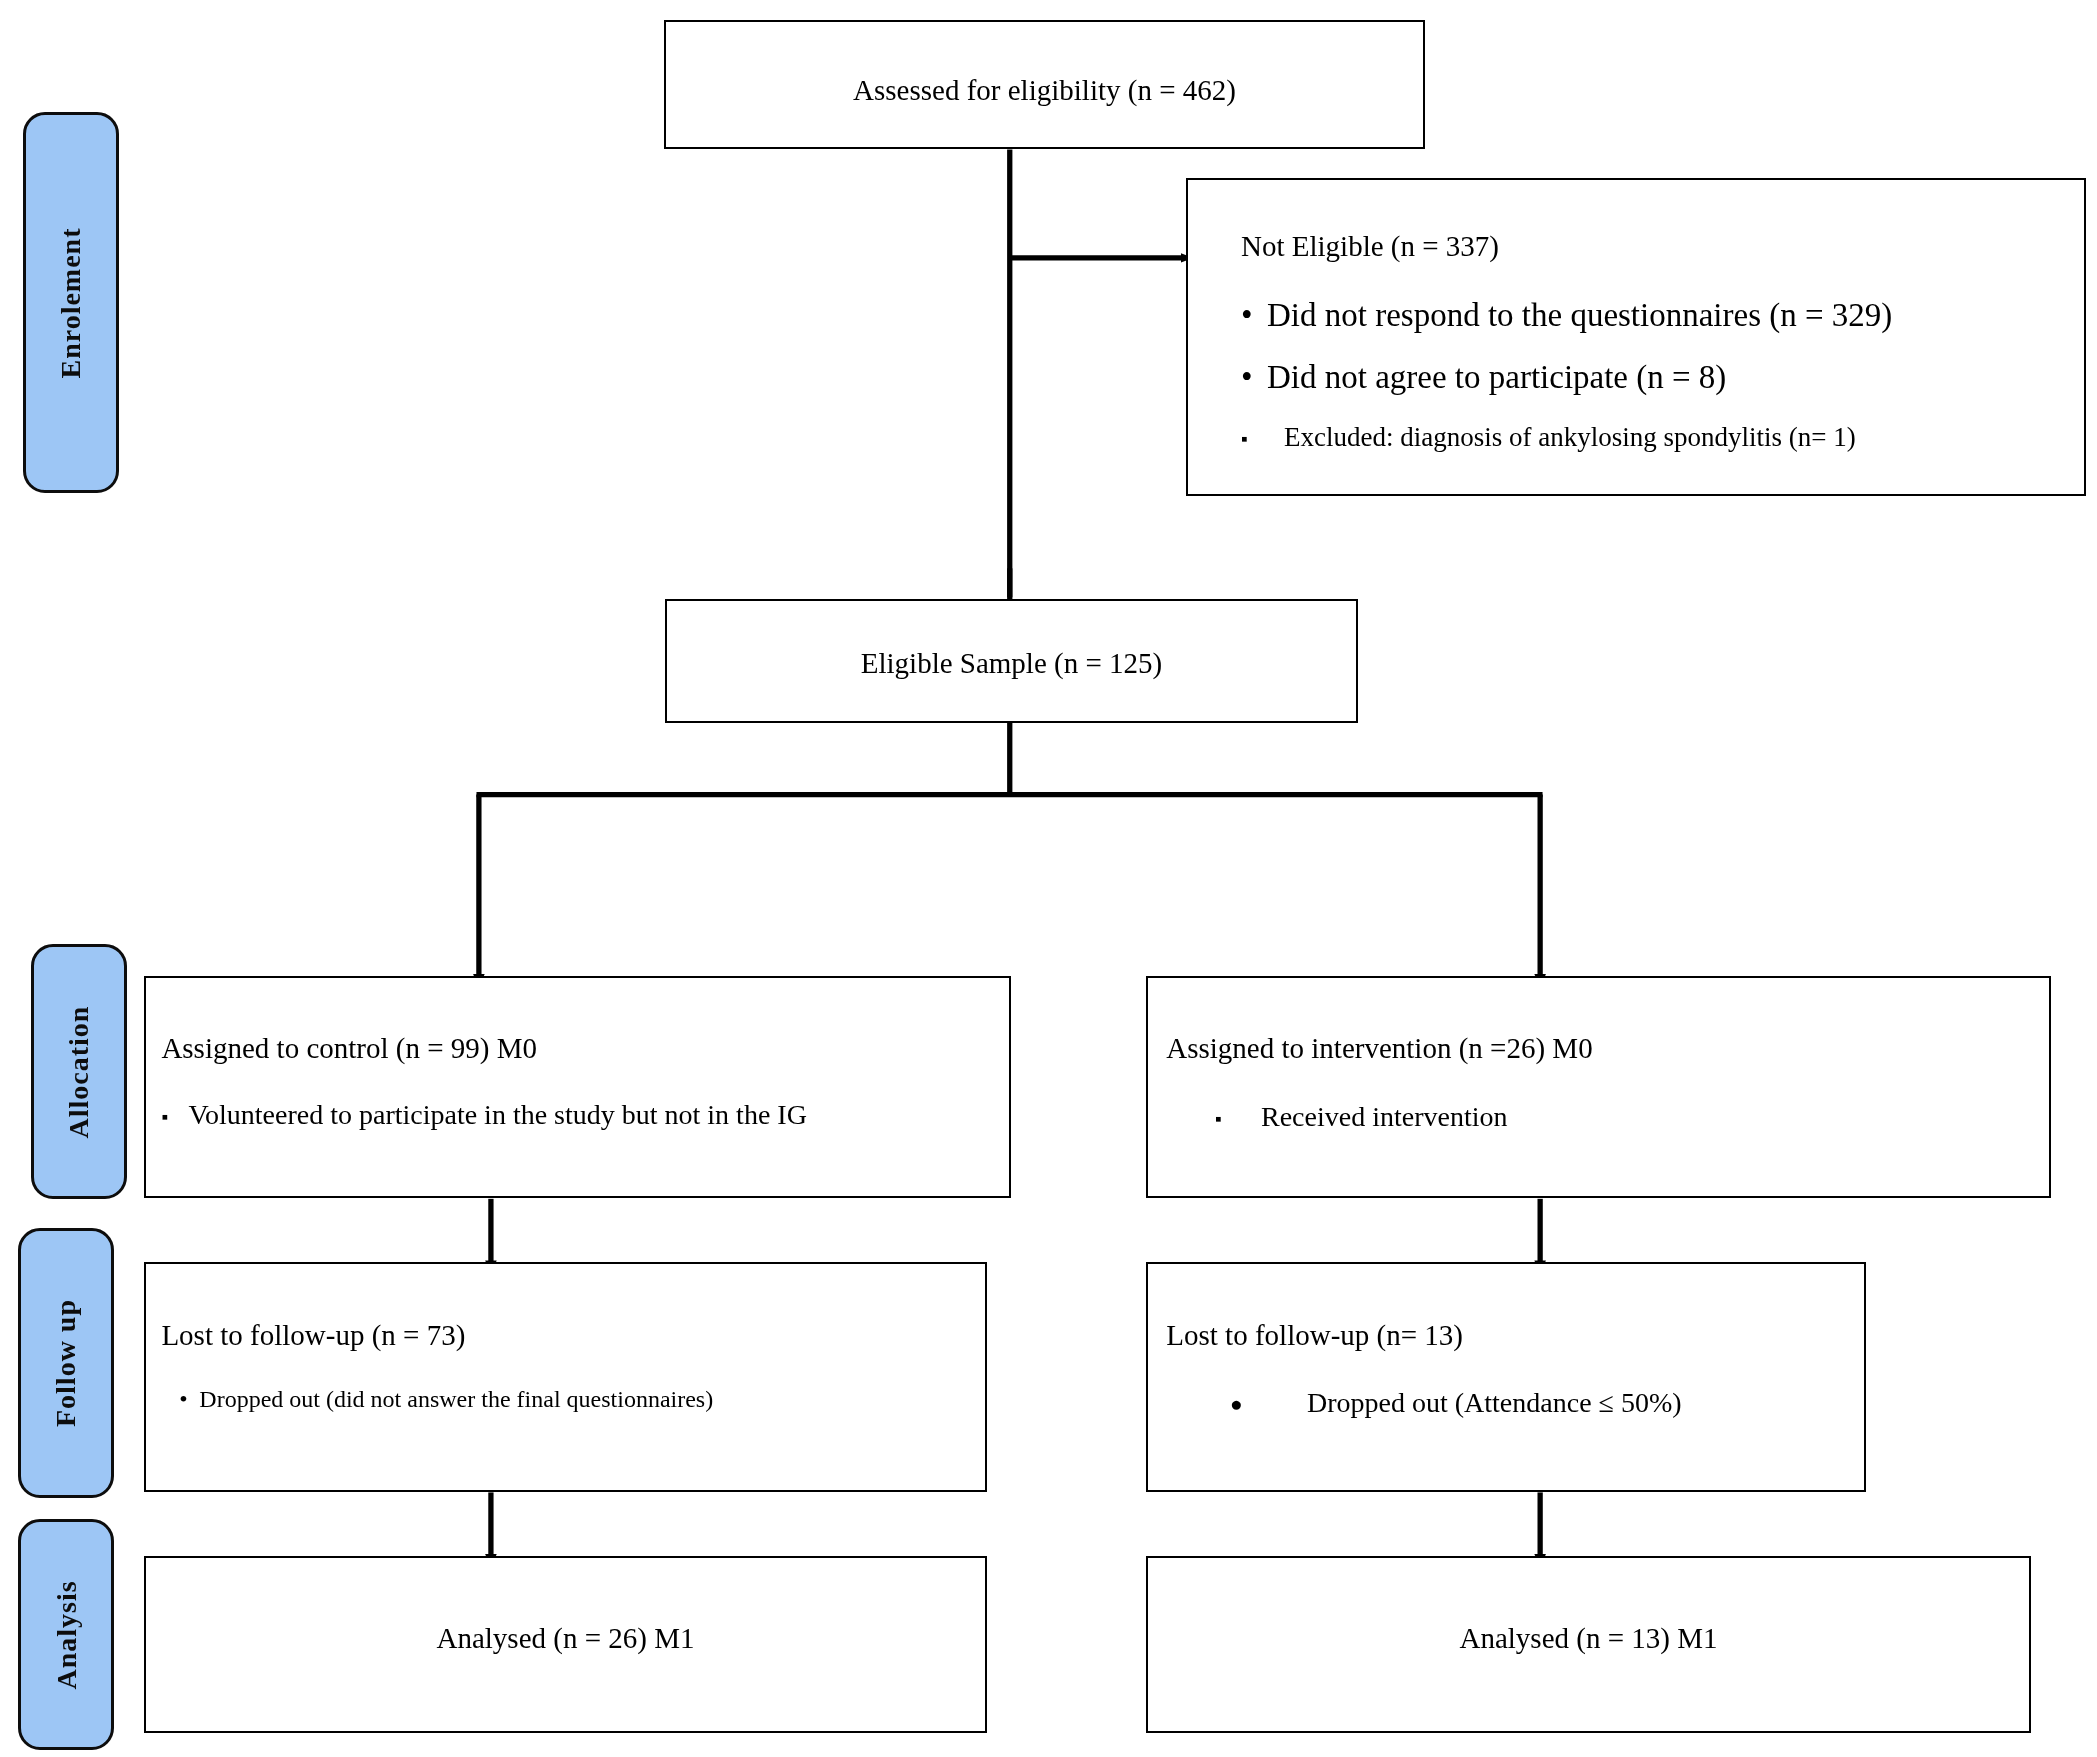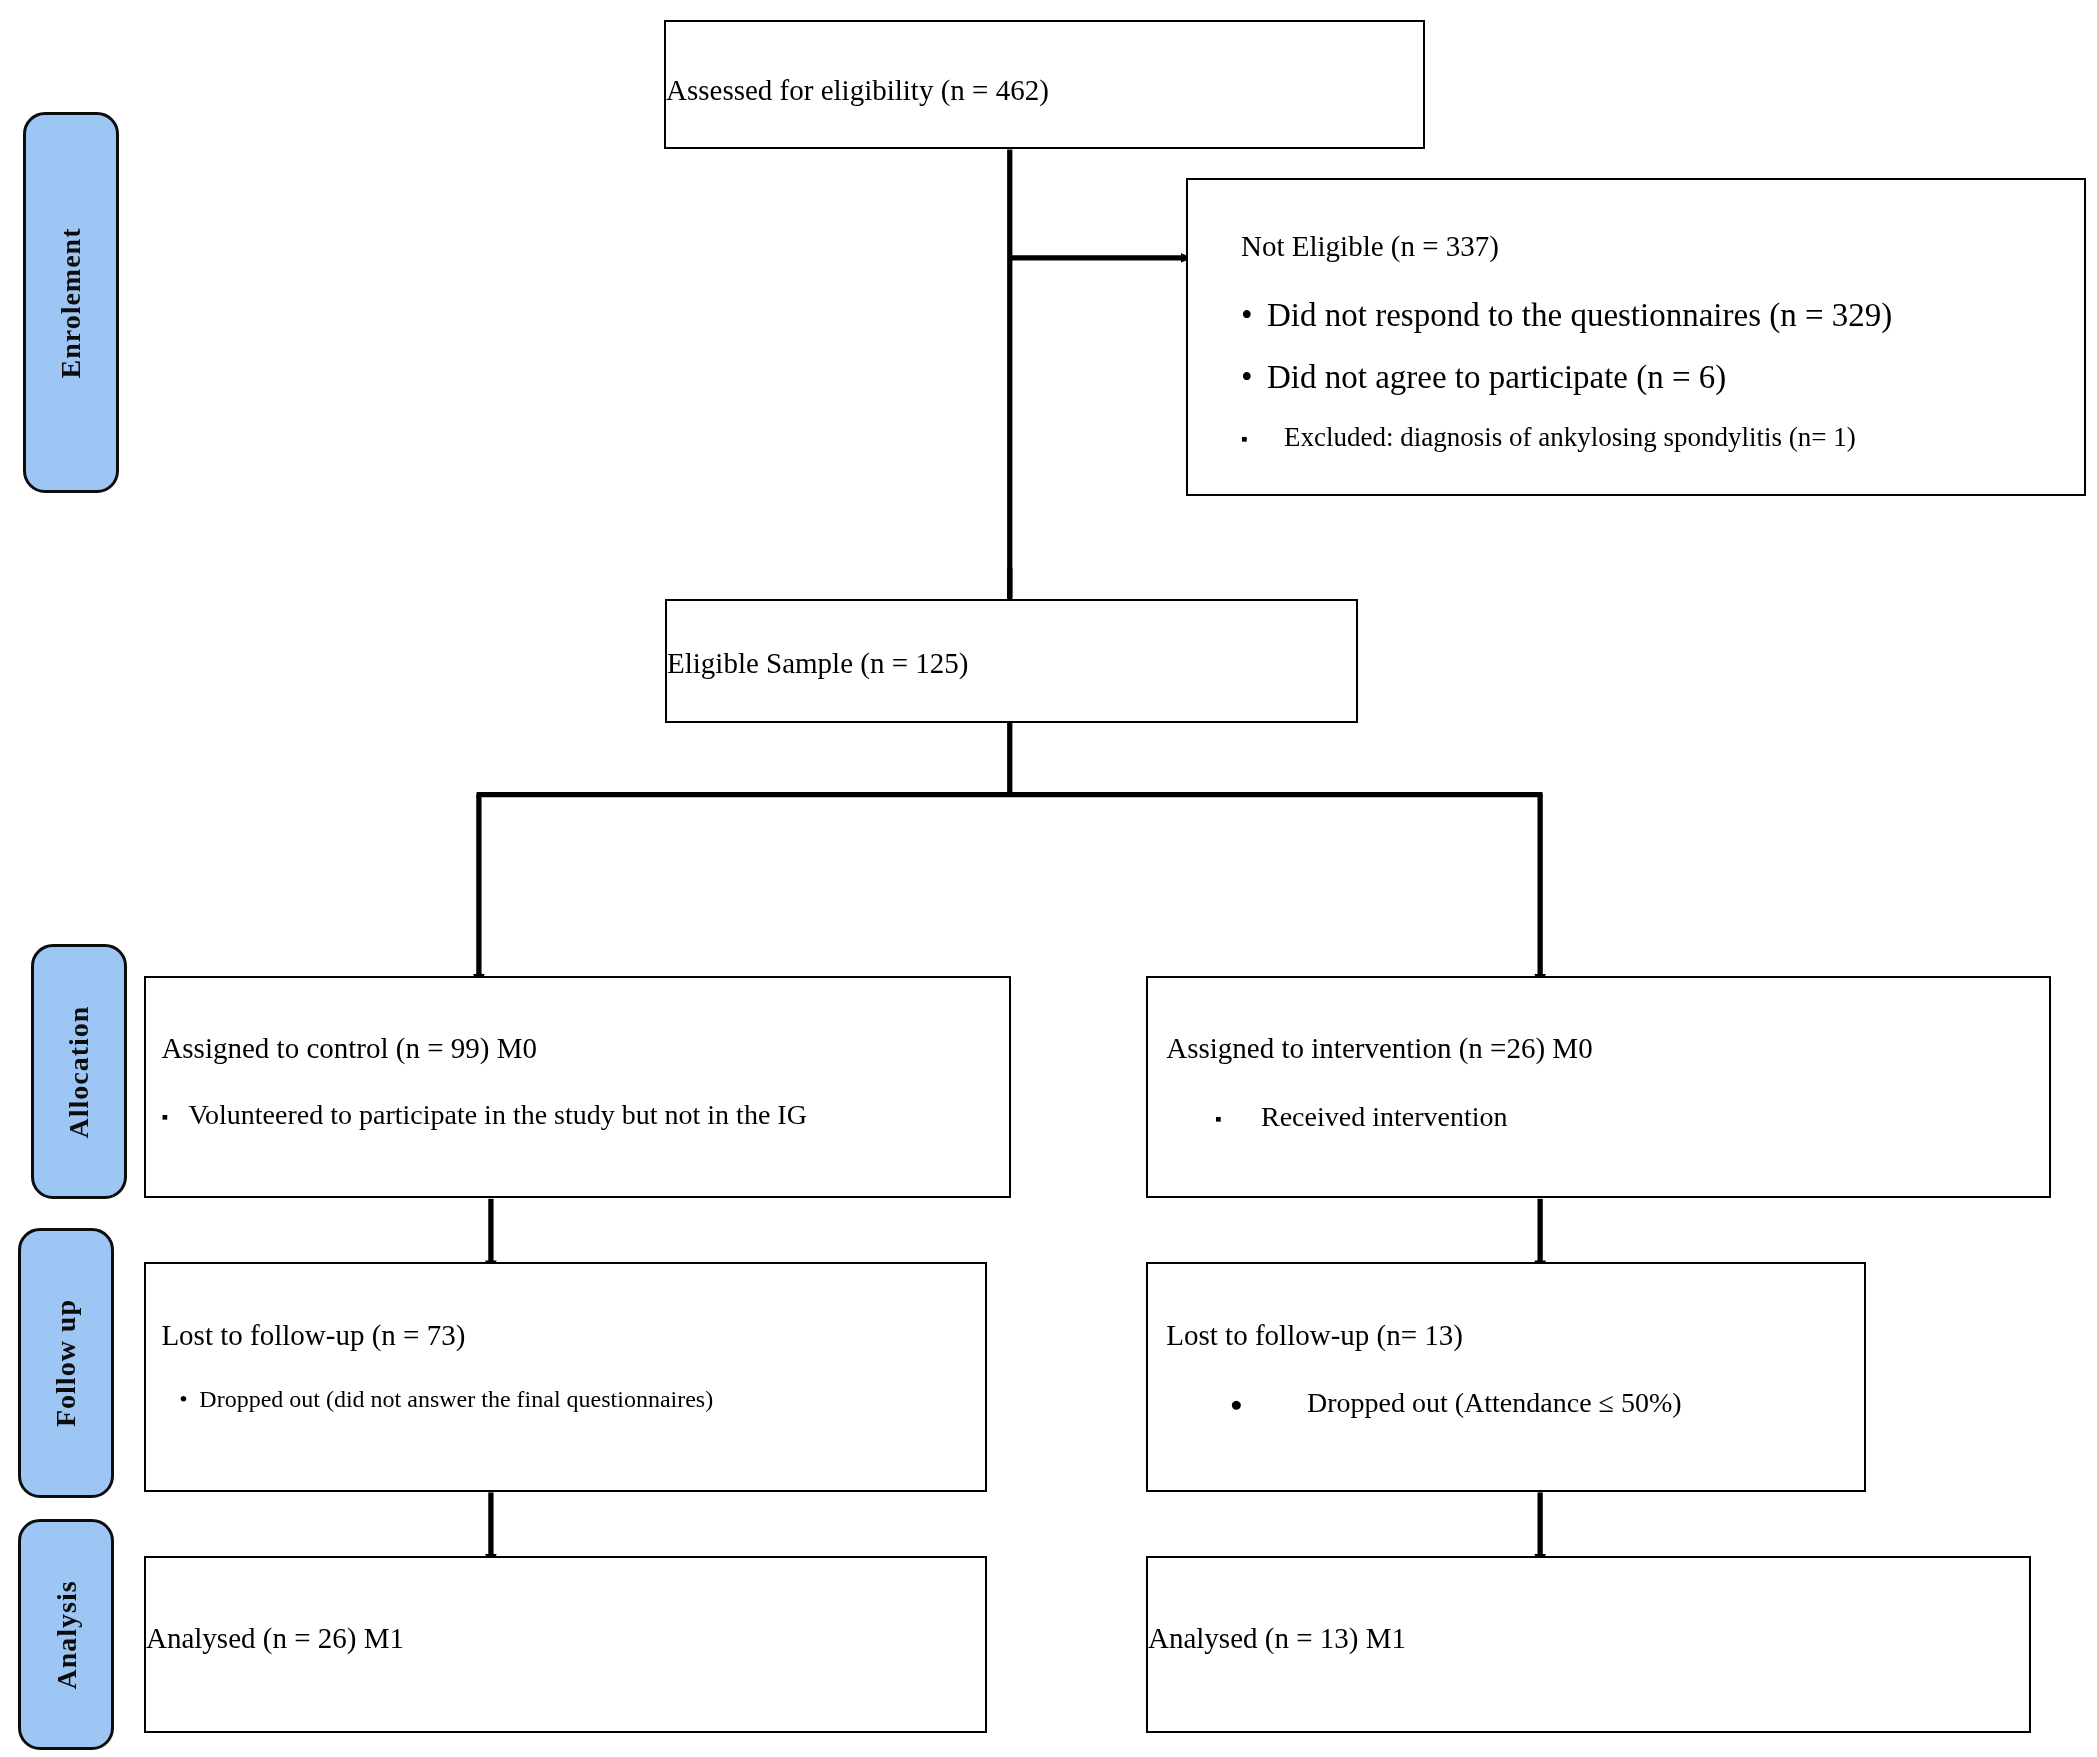--- a/index.html
+++ b/index.html
@@ -23,21 +23,21 @@
   }
   .box-inner{
     position:absolute;
     left:0;right:0;
   }
   .btext{
     font-size:29px;
     line-height:1.25;
     white-space:nowrap;
   }
-  .center{ text-align:left; }
+  .center{ text-align:center; }
   
   .bul{
     position:absolute;
     font-size:33px;
     line-height:1.25;
     white-space:nowrap;
   }
   .bulmark{
     display:inline-block;
     width:26px;
@@ -130,21 +130,21 @@
   <div class="box" style="left:1186px;top:178px;width:900px;height:318px;">
     <div class="btext" style="position:absolute;left:53px;top:48px;">
       <span>Not Eligible (n = 337)</span>
     </div>
 
     <div class="bul" style="left:53px;top:115px;">
       <span class="bulmark">•</span><span>Did not respond to the questionnaires (n = 329)</span>
     </div>
 
     <div class="bul" style="left:53px;top:177px;">
-      <span class="bulmark">•</span><span>Did not agree to participate (n = 6)</span>
+      <span class="bulmark">•</span><span>Did not agree to participate (n = 8)</span>
     </div>
 
     <div class="bul" style="left:53px;top:241px;font-size:27px;">
       <span class="bulmark" style="width:43px;font-size:19px;vertical-align:1.4px;">▪</span><span>Excluded: diagnosis of ankylosing spondylitis (n= 1)</span>
     </div>
   </div>
 
   <div class="box" style="left:665px;top:599px;width:693px;height:124px;">
     <div class="box-inner btext center" style="top:44px;">
       <span>Eligible  Sample (n = 125)</span>

